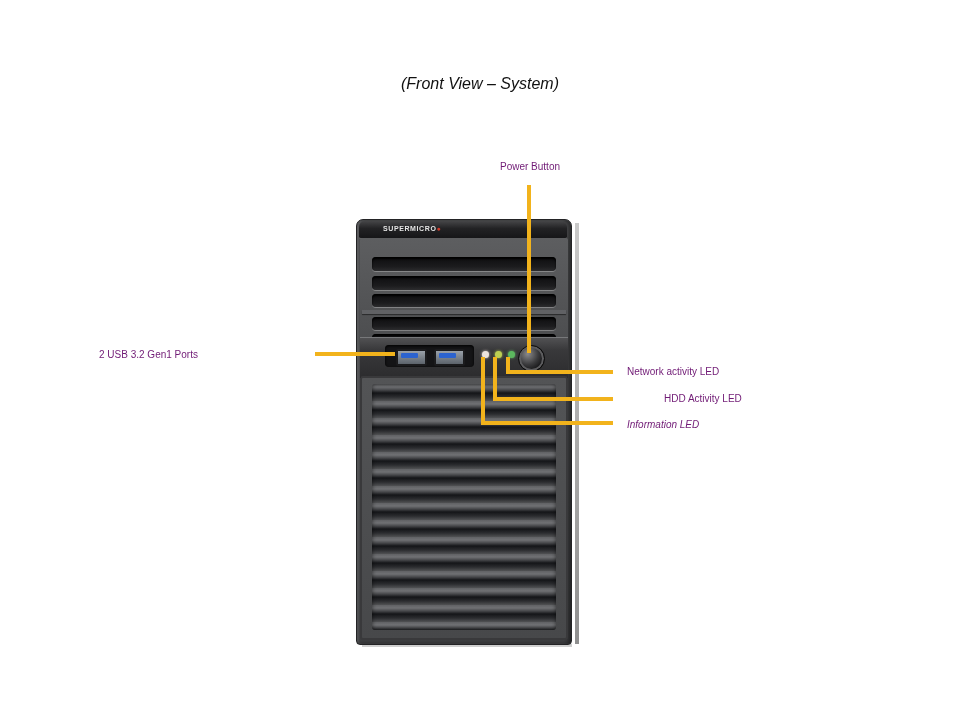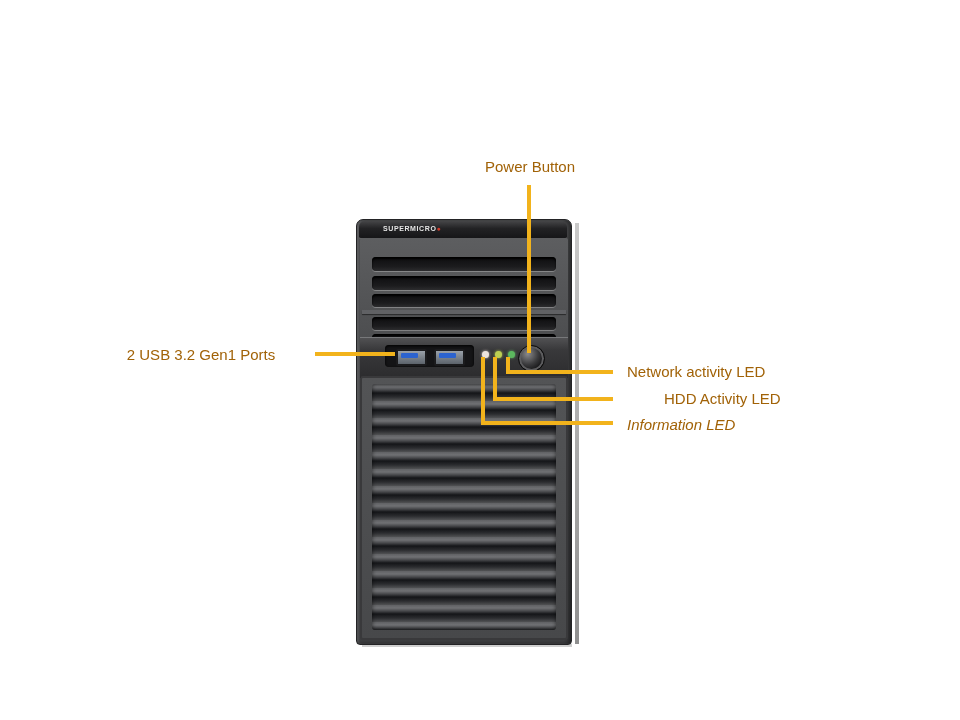--- a/index.html
+++ b/index.html
@@ -1,20 +1,20 @@
 <!DOCTYPE html>
 <html><head>
 <meta charset="utf-8">
 <style>
   html,body{margin:0;padding:0;background:#fff;}
   .canvas{
     position:relative;width:960px;height:720px;background:#ffffff;overflow:hidden;
     font-family:"Liberation Sans", sans-serif;color:#111;
   }
-  .label{position:absolute;font-size:15px;line-height:16px;white-space:nowrap;color:#a16207;}
+  .label{position:absolute;font-size:10px;line-height:16px;white-space:nowrap;color:#701a75;}
   .title{position:absolute;left:0;top:75px;width:960px;text-align:center;
          font-size:16px;font-style:italic;color:#111;}
   .line{position:absolute;background:#F2B31C;}
   
   .tower{
     position:absolute;left:356px;top:219px;width:214px;height:424px;
     background:linear-gradient(180deg,#4c4d4f 0%,#454648 55%,#3d3e40 100%);
     border:1px solid #232325;border-radius:7px 7px 4px 4px;
     box-shadow:inset 2px 0 2px rgba(255,255,255,.10), inset -3px 0 4px rgba(0,0,0,.45);
   }
@@ -86,20 +86,21 @@
     background:repeating-linear-gradient(180deg,
       #606164 0px,#707174 3px,#46474a 6px,#141518 9px,#2b2c2f 13px,#515254 17px);
     box-shadow:inset 0 0 4px rgba(0,0,0,.6);
   }
 </style>
 </head>
 <body>
 
 <div class="canvas">
 
+  <div class="title">(Front View – System)</div>
 
   <div class="case-shadow-right"></div>
   <div class="case-shadow-bottom"></div>
 
   <div class="tower">
     <div class="bezel-top">
       <div class="logo"><span>SUPERMICRO</span><span class="dot">●</span></div>
     </div>
 
     <div class="bays">
@@ -135,18 +136,18 @@
   <div class="line" style="left:527px;top:185px;width:4px;height:168px;"></div>
   <div class="line" style="left:315px;top:352px;width:80px;height:4px;"></div>
   <div class="line" style="left:506px;top:357px;width:4px;height:17px;"></div>
   <div class="line" style="left:506px;top:370px;width:107px;height:4px;"></div>
   <div class="line" style="left:493px;top:357px;width:4px;height:44px;"></div>
   <div class="line" style="left:493px;top:397px;width:120px;height:4px;"></div>
   <div class="line" style="left:481px;top:357px;width:4px;height:68px;"></div>
   <div class="line" style="left:481px;top:421px;width:132px;height:4px;"></div>
 
   <div class="label" style="left:450px;top:159px;width:160px;text-align:center;">Power Button</div>
-  <div class="label" style="left:99px;top:347px;width:204px;text-align:center;">2 USB 3.2 Gen1 Ports</div>
+  <div class="label" style="left:99px;top:347px;width:204px;text-align:left;">2 USB 3.2 Gen1 Ports</div>
   <div class="label" style="left:627px;top:364px;">Network activity LED</div>
   <div class="label" style="left:664px;top:391px;">HDD Activity LED</div>
   <div class="label" style="left:627px;top:417px;font-style:italic;">Information LED</div>
 
 </div>
 
 </body></html>

